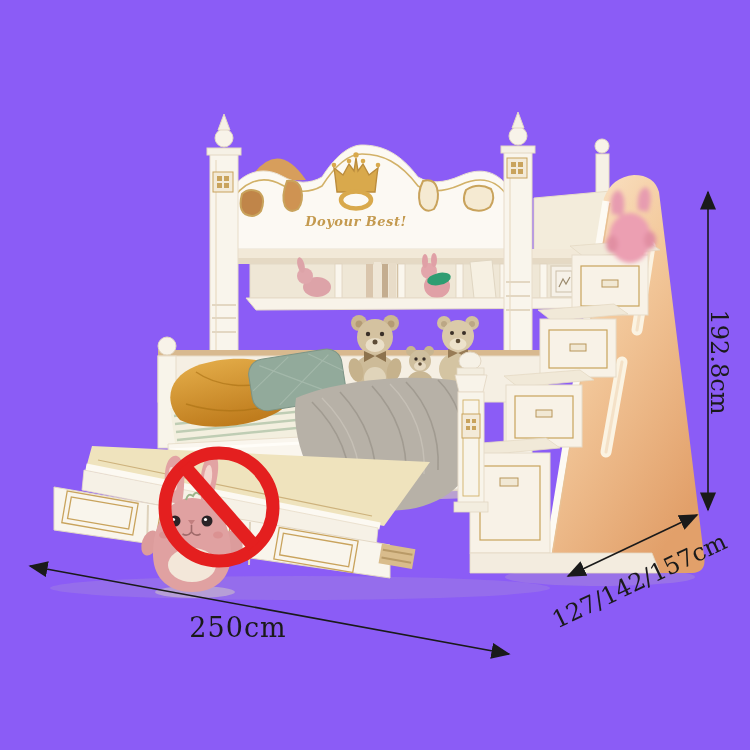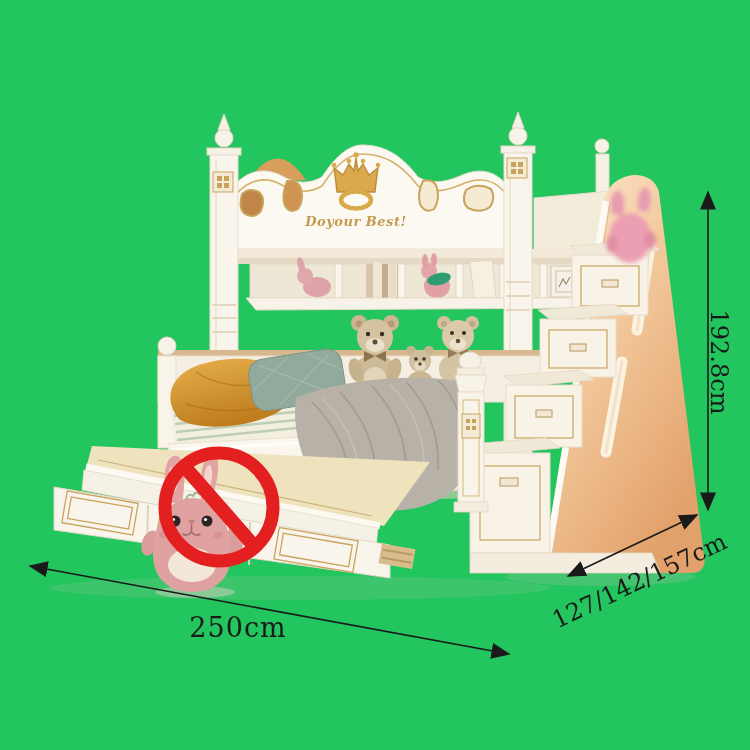--- a/index.html
+++ b/index.html
@@ -1,16 +1,16 @@
 <!DOCTYPE html>
 <html><head>
 <meta charset="utf-8">
 <style>
   html,body{margin:0;padding:0;background:#fff;}
-  .stage{position:relative;width:750px;height:750px;background:#22c55e;overflow:hidden;
+  .stage{position:relative;width:750px;height:750px;background:#8b5cf6;overflow:hidden;
          font-family:"DejaVu Serif","Liberation Serif",serif;}
   .stage svg{position:absolute;left:0;top:0;}
   text.dim{fill:#1a1a1a;font-family:"DejaVu Serif","Liberation Serif",serif;}
   text.slogan{fill:#c49a4f;font-style:italic;font-weight:bold;
               font-family:"DejaVu Serif","Liberation Serif",serif;letter-spacing:.5px;}
 </style>
 </head>
 <body>
 
 <div class="stage">

